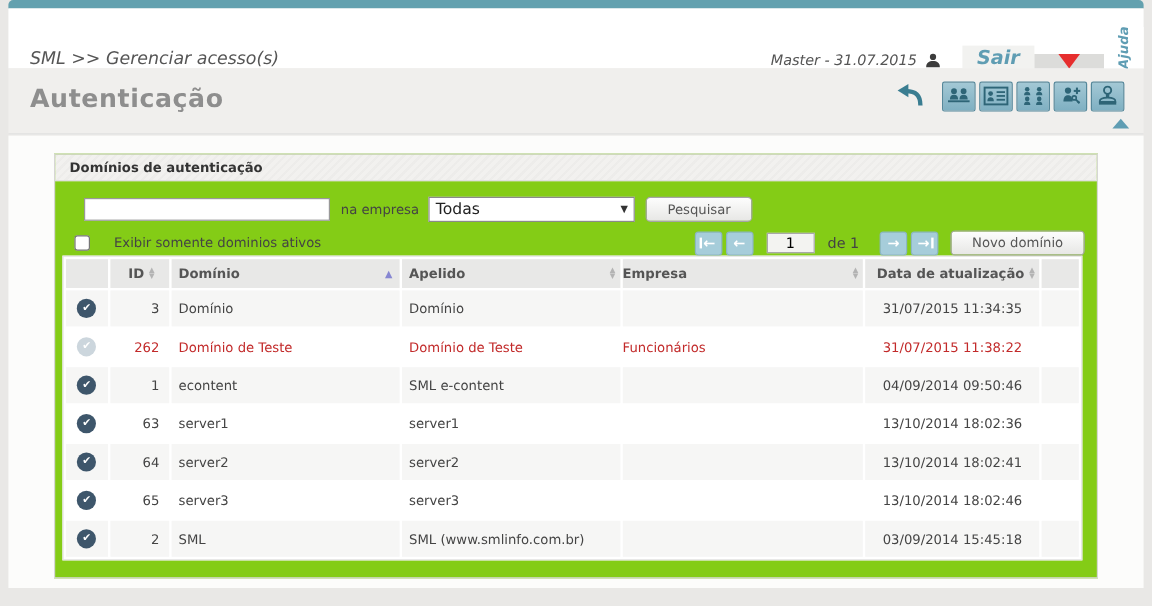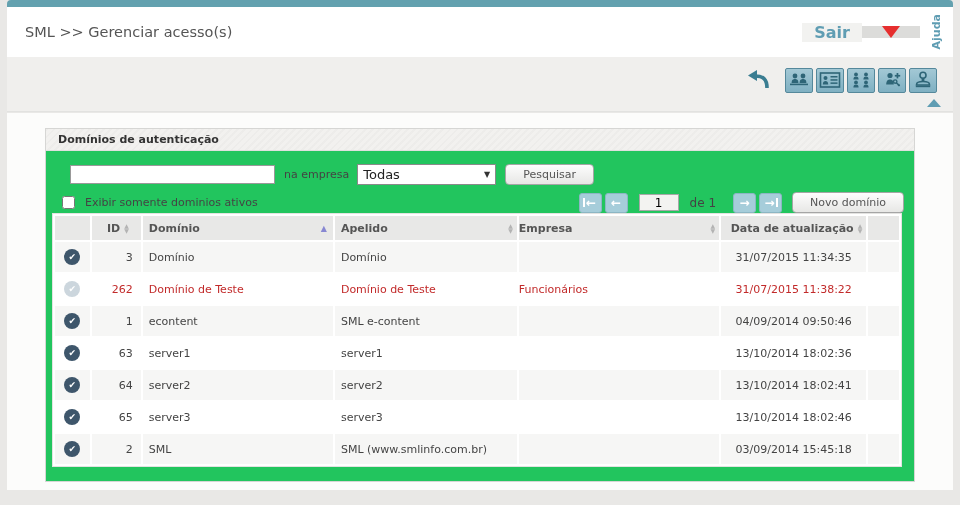--- a/index.html
+++ b/index.html
@@ -8,21 +8,21 @@
     background:#e9e8e6;
     font-family:"DejaVu Sans","Liberation Sans",sans-serif;
     position:relative; overflow:hidden;
     color:#444;
   }
   
   .topbar { position:absolute; left:7px; right:7px; top:0; height:7px;
     background:#63a1af; border-radius:4px 4px 0 0; }
   
   .app-header { position:absolute; left:7px; right:7px; top:7px; height:50px;
-    background:#ffffff; display:flex; align-items:center; }
+    background:#ffffff; display:flex; align-items:flex-end;font-style:italic; }
   .breadcrumb { flex:1; display:flex; align-items:center; padding-left:18px;
     font-size:14.5px; color:#555; }
   .user-info { display:flex; align-items:center; gap:7px; padding-right:18px;
     font-size:12px; color:#555; }
   .hbtn { display:flex; align-items:center; justify-content:center;
     font-weight:bold; font-size:16px; color:#5f9db3; cursor:pointer; }
   .hbtn.sair { width:60px; background:#f2f2f0; }
   .hbtn.inicio { width:78px; background:#e6e6e4; }
   .hbtn.tri { width:58px; background:#dcdcda; }
   .red-tri { width:0; height:0; border-left:9px solid transparent;
@@ -41,41 +41,41 @@
   .tool-btn { width:28px; height:25px; border:1px solid #55889b; border-radius:2px;
     background:linear-gradient(#a3c8d5,#7fb0c2); display:flex; align-items:center;
     justify-content:center; cursor:pointer; }
   .collapse-tri { position:absolute; right:12px; bottom:4px; width:0; height:0;
     border-left:7px solid transparent; border-right:7px solid transparent;
     border-bottom:8px solid #5f9db3; cursor:pointer; }
   
   .content { position:absolute; left:7px; right:7px; top:113px; height:377px;
     background:#fcfcfb; }
   .panel { position:absolute; left:38px; top:15px; width:870px; height:354px;
-    background:#22c55e; border:1px solid #d6d6d4; }
+    background:#84cc16; border:1px solid #d6d6d4; }
   .panel-header { height:22px; line-height:21px; padding-left:12px;
     font-size:11px; font-weight:bold; color:#333;
     background:repeating-linear-gradient(135deg, rgba(0,0,0,0.02) 0 2px, rgba(0,0,0,0) 2px 5px), #f2f1ef;
     border-bottom:1px solid #e0e0de; }
   .filter-row { display:flex; align-items:center; margin:13px 10px 0 16px;
     font-size:11px; color:#444; }
   .search-input { width:205px; height:19px; margin-left:8px;
     border:1px solid #999; background:#fff; font-size:12px; padding:0 4px;
     font-family:inherit; }
   .lbl-empresa { margin-left:9px; }
-  .select { width:139px; height:21px; margin-left:8px; border:1px solid #8a8a8a;
+  .select { width:172px; height:21px; margin-left:8px; border:1px solid #8a8a8a;
     background:#fff; display:flex; align-items:center; justify-content:space-between;
     padding:0 5px; font-size:13px; color:#222; cursor:pointer; }
   .sel-arrow { font-size:8px; color:#333; }
   .btn { margin-left:9px; height:21px; padding:0 17px; font-size:11px; color:#555;
     background:linear-gradient(#fdfdfd,#e7e7e5); border:1px solid #a5a5a5;
     border-radius:4px; cursor:pointer; font-family:inherit; }
   .second-row { display:flex; align-items:center; justify-content:space-between;
     margin:7px 10px 0 16px; font-size:11px; }
-  .chk { display:flex; align-items:flex-start; gap:10px; font-size:11px; color:#444; }
+  .chk { display:flex; align-items:flex-start; gap:20px; font-size:11px; color:#444; }
   .chk input { width:13px; height:13px; }
   .pager { display:flex; align-items:center; gap:3px; }
   .pg-btn { width:23px; height:20px; background:#a6cdda; border:1px solid #8cb6c4;
     border-radius:3px; color:#fff; font-weight:bold; font-size:12px; display:flex;
     align-items:center; justify-content:center; cursor:pointer; line-height:1; }
   .pg-btn .bar { width:2px; height:9px; background:#fff; }
   .pg-btn .arr { padding:0 1px; }
   .pg-input { width:40px; height:17px; margin:0 8px; text-align:center;
     font-size:12px; background:#f3f3f1; border:1px solid #a8a8a8; font-family:inherit; }
   .of-label { margin-right:14px; font-size:12px; color:#444; }
@@ -109,28 +109,38 @@
   .chk-circle.inactive { background:#ccd6dd; }
   svg { display:block; }
 </style>
 </head>
 <body>
 
 <div class="topbar"></div>
 
 <header class="app-header">
   <div class="breadcrumb">SML &gt;&gt; Gerenciar acesso(s)</div>
+  <div class="user-info">
+    <span>Master - 31.07.2015</span>
+    <span>
+      <svg width="13" height="13" viewBox="0 0 13 13">
+          <circle cx="6.5" cy="3.4" r="2.6" fill="#3c3c3c"></circle>
+          <path d="M0.8 12 C0.8 8.4 3.3 6.9 6.5 6.9 C9.7 6.9 12.2 8.4 12.2 12 Z" fill="#3c3c3c"></path>
+        </svg>
+    </span>
+  </div>
   <div class="hbtn sair">Sair</div>
   <div class="hbtn tri">
     <span class="red-tri"></span>
   </div>
   <div class="help-tab">Ajuda</div>
 </header>
 
 <div class="title-bar">
+  <h1>Autenticação</h1>
   <div class="title-actions">
     <span class="back-arrow">
       <svg width="26" height="26" viewBox="0 0 26 26">
           <path d="M21 21 C21 12 17 9 9 9" stroke="#3a7d91" stroke-width="3.6" fill="none"></path>
           <polygon points="2,8.5 11,3 11,14" fill="#3a7d91"></polygon>
         </svg>
     </span>
     <span class="tool-btn">
       <svg width="22" height="18" viewBox="0 0 22 18">
           <circle cx="7" cy="5" r="2.4" fill="#2e6577"></circle>

